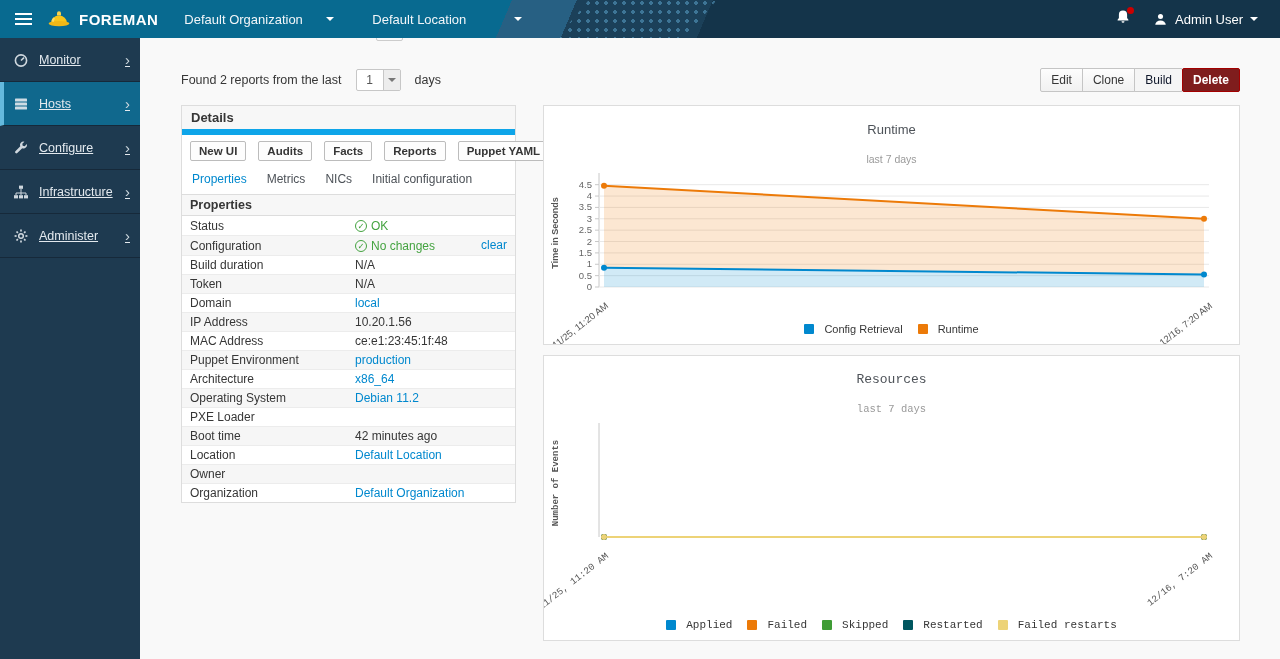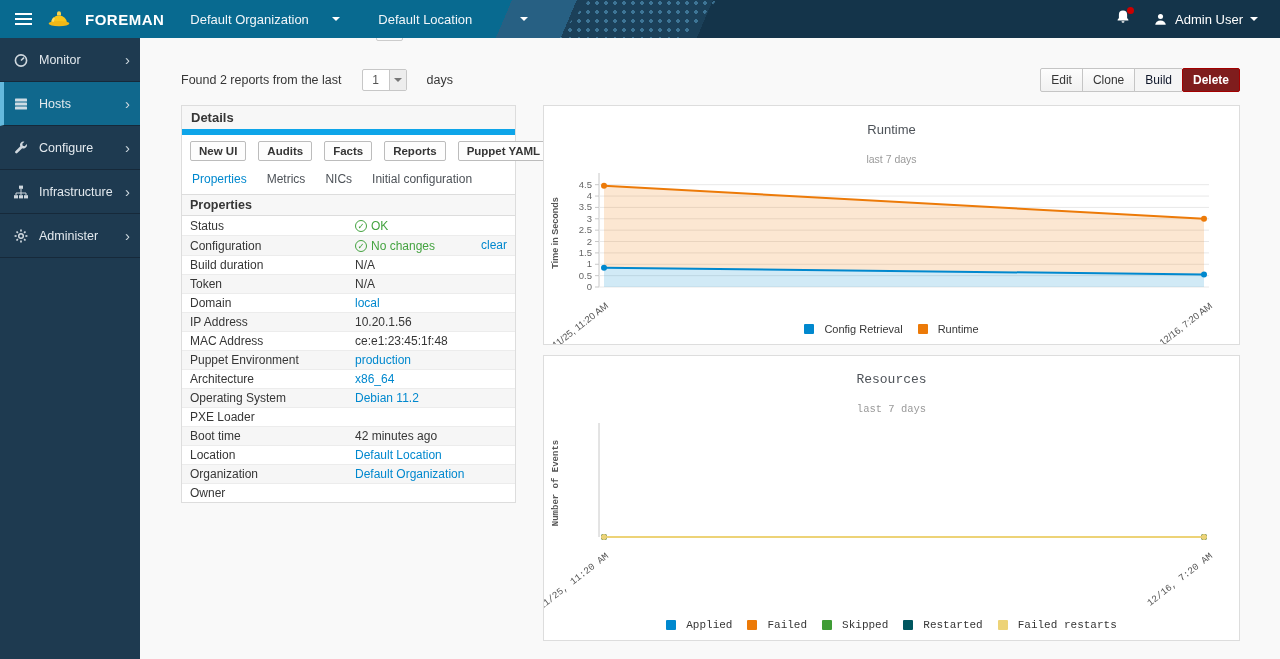--- a/index.html
+++ b/index.html
@@ -10,52 +10,52 @@
   .masthead { position:fixed; top:0; left:0; width:1280px; height:38px; z-index:50;
     background:linear-gradient(113deg,#086a90 0%,#086a90 39.5%,#276083 39.5%,#276083 44.5%,#1b4059 44.5%,#1b4059 55%,#14344a 55%,#14344a 100%);
     display:flex; align-items:center; color:#fff; }
   .masthead-dots { position:absolute; inset:0; pointer-events:none;
     clip-path:polygon(46% 0, 56% 0, 53.5% 100%, 43.5% 100%);
     background-image:radial-gradient(circle at 3px 3px, rgba(90,160,200,.55) 1.6px, transparent 1.7px);
     background-size:9px 9px; }
   .hamburger { width:46px; height:38px; background:transparent; border:0; cursor:pointer;
     display:flex; flex-direction:column; justify-content:center; align-items:center; gap:3px; }
   .hamburger span { display:block; width:17px; height:2px; background:#fff; }
-  .brand { display:flex; align-items:center; gap:13px; margin-right:26px; }
+  .brand { display:flex; align-items:center; gap:7px; margin-right:26px; }
   .brand-text { font-weight:bold; font-size:15px; letter-spacing:.5px; }
   .ctx { display:flex; align-items:center; gap:8px; font-size:13px; color:#f2f6f9;
     margin-right:38px; cursor:pointer; min-width:150px; justify-content:space-between; }
   .caret { width:0; height:0; border-left:4px solid transparent; border-right:4px solid transparent;
     border-top:4px solid #fff; display:inline-block; }
   .mh-spacer { flex:1; }
   .bell { position:relative; margin-right:22px; cursor:pointer; }
   .bell .dot { position:absolute; top:-2px; right:-3px; width:7px; height:7px; border-radius:50%;
     background:#cc0000; }
   .usermenu { display:flex; align-items:center; gap:7px; font-size:13px; margin-right:22px; cursor:pointer; }
 
   
   .sidebar { position:fixed; top:38px; left:0; width:140px; height:621px; background:#1e3a50; z-index:40; }
   .side-item { height:44px; display:flex; align-items:center; padding:0 10px 0 13px;
-    border-bottom:1px solid #16293a; cursor:pointer; color:#e3e9ee; font-size:12.5px; }
+    border-bottom:1px solid #16293a; cursor:pointer; color:#e3e9ee; font-size:12.5px;text-decoration:underline; }
   .side-item.active { background:#10688d; border-left:4px solid #64b9dd; padding-left:9px; }
   .side-icon { width:17px; height:16px; margin-right:9px; display:inline-flex; align-items:center; opacity:.9; }
   .side-label { flex:1; }
   .side-chev { color:#cdd8df; font-size:15px; line-height:1; }
 
   
   .content { margin-left:140px; padding:19px 40px 0 41px; }
   .breadcrumb { display:flex; align-items:center; gap:8px; font-size:13px; margin-bottom:27px; }
   .crumb-link { color:#0088ce; text-decoration:none; cursor:pointer; }
   .crumb-sep { color:#9a9a9a; font-size:11px; }
   .crumb-cur { display:flex; align-items:center; gap:5px; }
   .switcher-btn { margin-left:7px; width:27px; height:22px; border:1px solid #ccc; border-radius:2px;
     background:#fafafa; color:#555; font-size:13px; line-height:1; cursor:pointer; }
 
   .toolbar-row { display:flex; align-items:center; justify-content:space-between; margin-bottom:13px; }
-  .found-line { display:flex; align-items:center; gap:17px; font-size:12.5px;justify-content:space-between; }
+  .found-line { display:flex; align-items:center; gap:11px; font-size:12.5px;justify-content:space-between; }
   .days-select { display:inline-flex; border:1px solid #c7c7c7; border-radius:2px; overflow:hidden;
     background:#fff; cursor:pointer; margin:0 3px; }
   .days-value { width:26px; text-align:center; font-size:12px; padding:3px 0; color:#555; }
   .days-arrow { width:17px; background:#ededed; border-left:1px solid #c7c7c7;
     display:flex; align-items:center; justify-content:center; }
   .days-arrow .caret { border-top-color:#777; }
   .actions { display:flex; align-items:center; }
   .btn { font-size:12px; padding:4px 10px; border:1px solid #c5c5c5; background:linear-gradient(#fdfdfd,#f1f1f1);
     color:#363636; cursor:pointer; }
   .btn + .btn { margin-left:-1px; }
@@ -322,26 +322,26 @@
             </tr>
             <tr>
               <td>Boot time</td>
               <td class="val">42 minutes ago</td>
             </tr>
             <tr>
               <td>Location</td>
               <td class="val"><span class="val-link">Default Location</span></td>
             </tr>
             <tr>
+              <td>Owner</td>
+              <td class="val"></td>
+            </tr>
+            <tr>
               <td>Organization</td>
               <td class="val"><span class="val-link">Default Organization</span></td>
-            </tr>
-            <tr>
-              <td>Owner</td>
-              <td class="val"></td>
             </tr>
           </tbody>
       </table>
     </section>
 
     <div class="charts-col">
       <section class="chart-panel">
         <div class="chart-title">Runtime</div>
         <div class="chart-sub">last 7 days</div>
         <svg class="chart-svg" id="chart-0" width="695" height="178">

